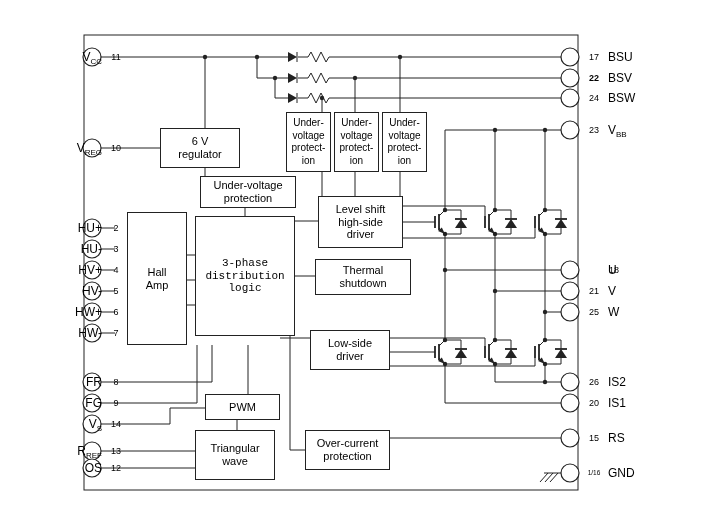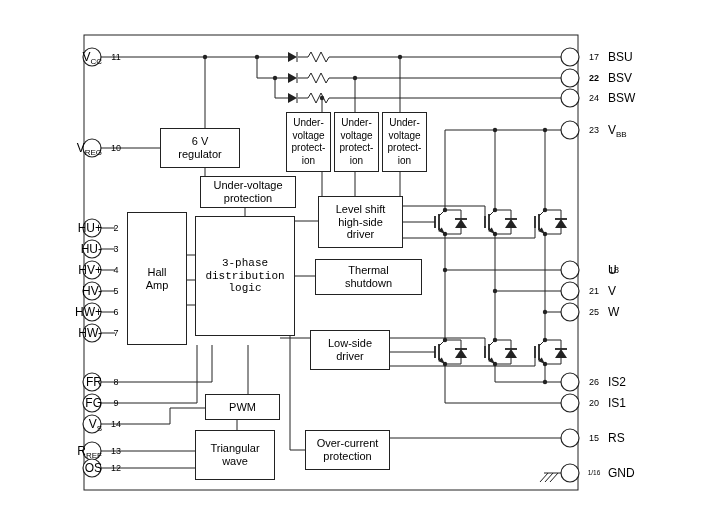--- a/index.html
+++ b/index.html
@@ -261,21 +261,21 @@
 <div class="block" style="left:195px; top:216px; width:100px; height:120px;font-family:Liberation Mono, monospace;">
   <span>3-phase</span>
   <span>distribution</span>
   <span>logic</span>
 </div>
 <div class="block" style="left:318px; top:196px; width:85px; height:52px;">
   <span>Level shift</span>
   <span>high-side</span>
   <span>driver</span>
 </div>
-<div class="block" style="left:315px; top:259px; width:107px; height:36px;">
+<div class="block" style="left:315px; top:259px; width:96px; height:36px;">
   <span>Thermal</span>
   <span>shutdown</span>
 </div>
 <div class="block" style="left:310px; top:330px; width:80px; height:40px;">
   <span>Low-side</span>
   <span>driver</span>
 </div>
 <div class="block" style="left:205px; top:394px; width:75px; height:26px;">
   <span>PWM</span>
 </div>

